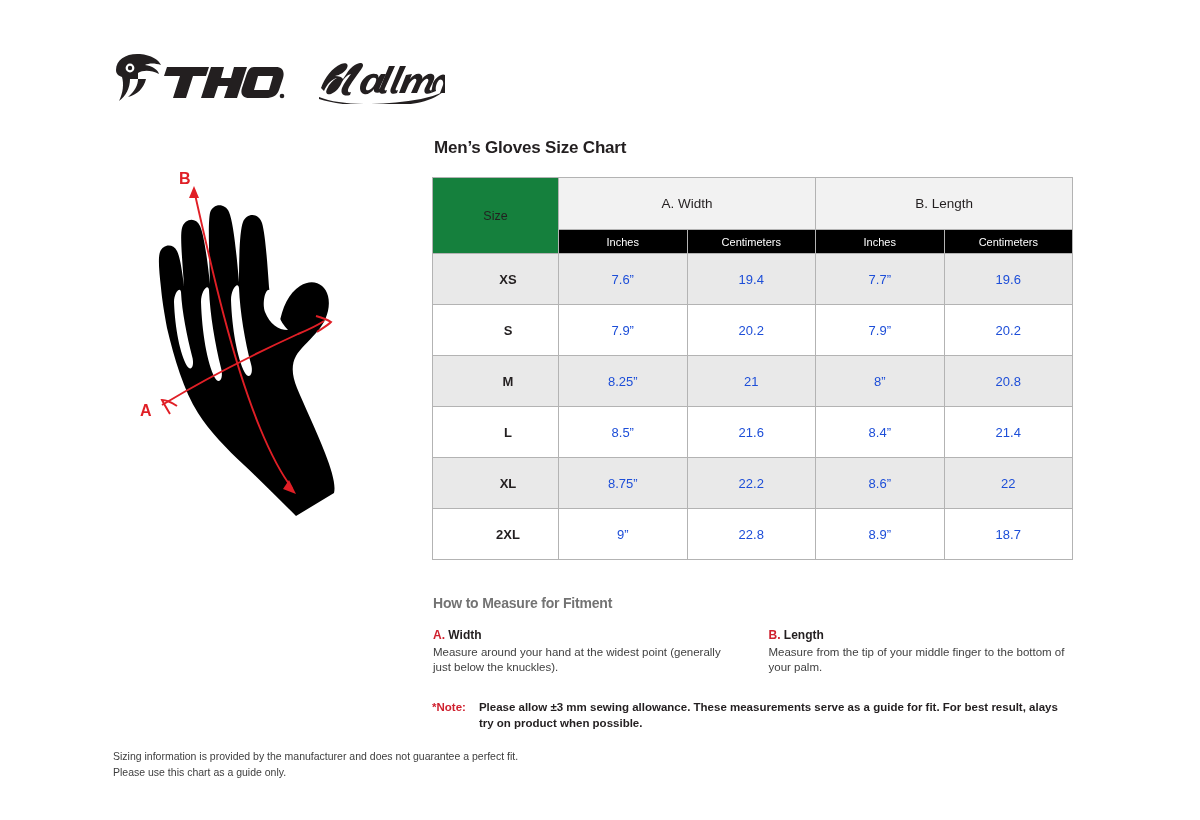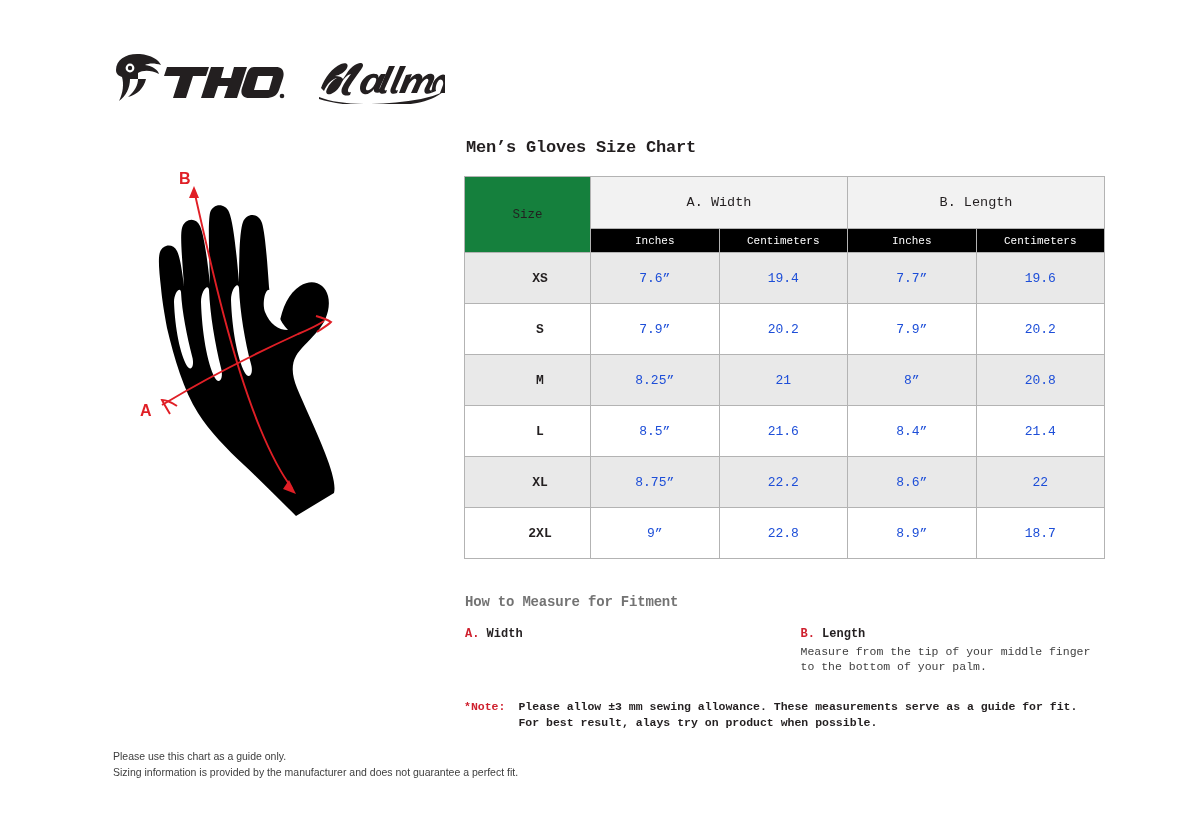--- a/index.html
+++ b/index.html
@@ -38,24 +38,23 @@
     left: 120px;
     top: 160px;
     width: 310px;
     height: 390px;
   }
   #hand-diagram svg { display: block; }
 
   
   #chart-panel {
     position: absolute;
-    left: 464px;
+    left: 432px;
     top: 138px;
     width: 640px;
-    font-family: Liberation Mono, monospace;
   }
 
   #chart-title {
     font-size: 17px;
     font-weight: bold;
     letter-spacing: -0.2px;
     color: #231f20;
     margin: 0 0 19px 2px;
   }
 
@@ -369,33 +368,34 @@
   </table>
 
   <div id="measure-block">
     <h2 id="measure-title">How to Measure for Fitment</h2>
     <div id="measure-cols">
       <div class="measure-col">
         <div class="measure-head">
           <span class="letter">A.</span>
           <span>Width</span>
         </div>
+        <div class="measure-body">Measure around your hand at the widest point (generally just below the knuckles).</div>
       </div>
       <div class="measure-col">
         <div class="measure-head">
           <span class="letter">B.</span>
           <span>Length</span>
         </div>
         <div class="measure-body">Measure from the tip of your middle finger to the bottom of your palm.</div>
       </div>
     </div>
   </div>
 
   <div id="note-block">
     <div id="note-label">*Note:</div>
     <div id="note-text">Please allow ±3 mm sewing allowance. These measurements serve as a guide for fit. For best result, alays try on product when possible.</div>
   </div>
 </div>
 
 <div id="footer">
+  <div>Sizing information is provided by the manufacturer and does not guarantee a perfect fit.</div>
   <div>Please use this chart as a guide only.</div>
-  <div>Sizing information is provided by the manufacturer and does not guarantee a perfect fit.</div>
 </div>
 
 </body></html>

